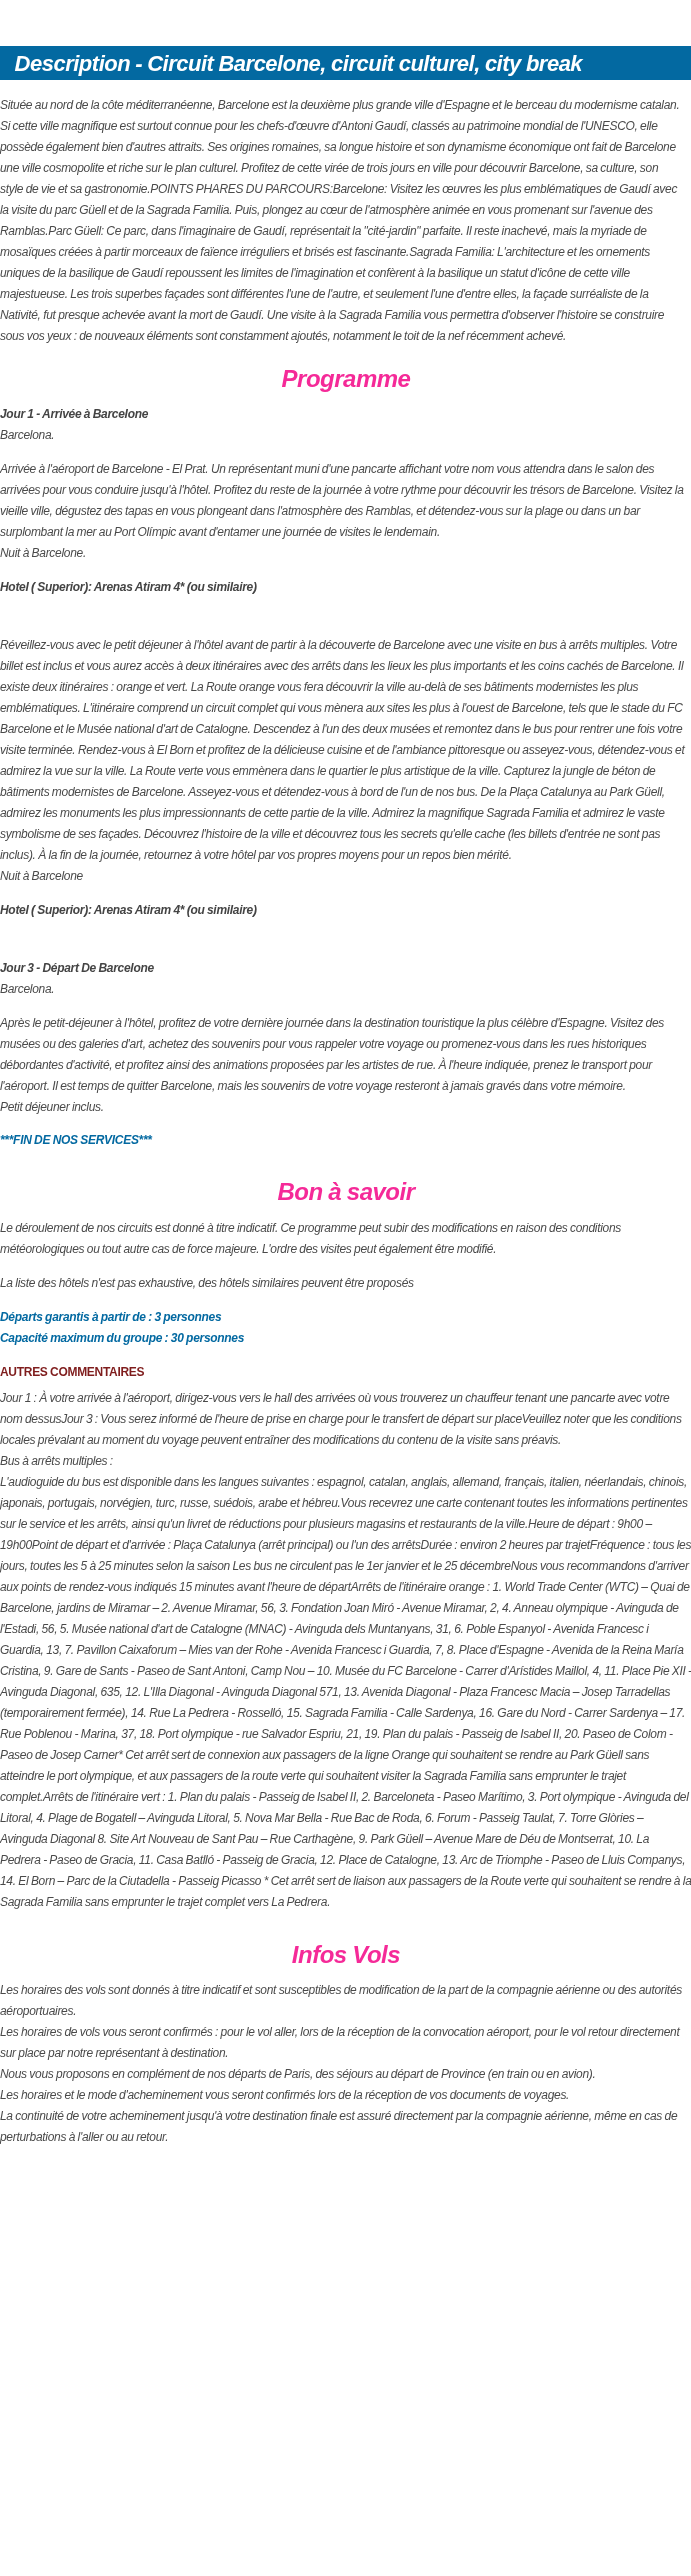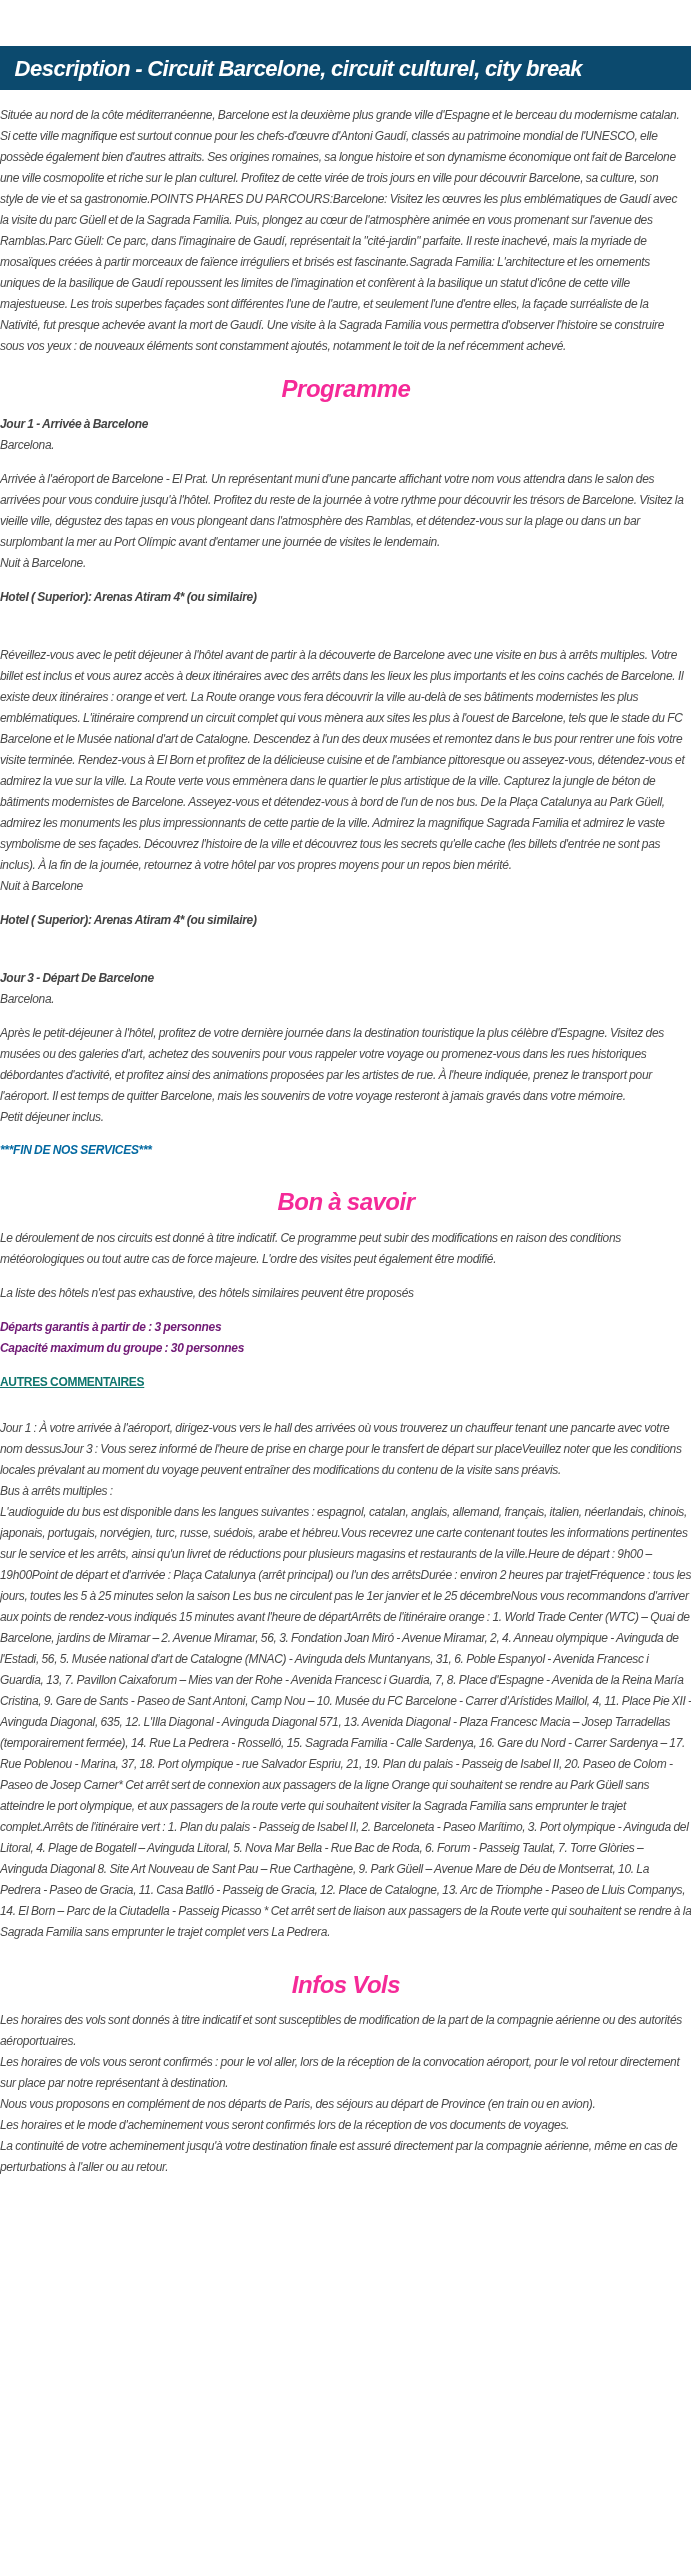--- a/index.html
+++ b/index.html
@@ -8,22 +8,22 @@
     font-family: "Liberation Sans", sans-serif;
     color: #4a4a4a;
     font-style: italic;
     font-size: 12px;
     line-height: 21px;
     letter-spacing: -0.3px;
     word-spacing: -0.5px;
   }
   .page { padding-top: 46px; padding-bottom: 146px; }
   .title-bar {
-    background: #0c4a6e;
-    height: 44px;
+    background: #0369a1;
+    height: 34px;
     display: flex;
     align-items: center;
     padding-left: 14.6px;
     margin-bottom: 14.6px;
   }
   .title-bar h1 {
     margin: 0;
     color: #ffffff;
     font-size: 22px;
     font-weight: bold;
@@ -45,23 +45,23 @@
   }
   .day { margin-bottom: 37px; }
   .day-title { font-weight: bold; color: #444; }
   .day-location { margin-bottom: 12.8px; }
   .day-body { }
   .day-night { margin-bottom: 12.8px; }
   .hotel { font-weight: bold; color: #444; }
   .meal { margin-bottom: 12.8px; }
   .end-services { font-weight: bold; color: #0369a1; margin-bottom: 27px; }
   .good-para { margin-bottom: 12.8px; }
-  .bold-line { font-weight: bold; color: #701a75; }
+  .bold-line { font-weight: bold; color: #0369a1; }
   .bold-block { margin-bottom: 12.8px; }
-  .comments-title { font-weight: bold; font-style: normal; color: #0f766e; margin-bottom: 25px; text-decoration: underline; }
+  .comments-title { font-weight: bold; font-style: normal; color: #7f1d1d; margin-bottom: 5px; }
   .comments { margin-bottom: 28px; }
 </style>
 </head>
 <body>
 
 <div class="page">
 
   <div class="title-bar">
     <h1>Description - Circuit Barcelone, circuit culturel, city break</h1>
   </div>

